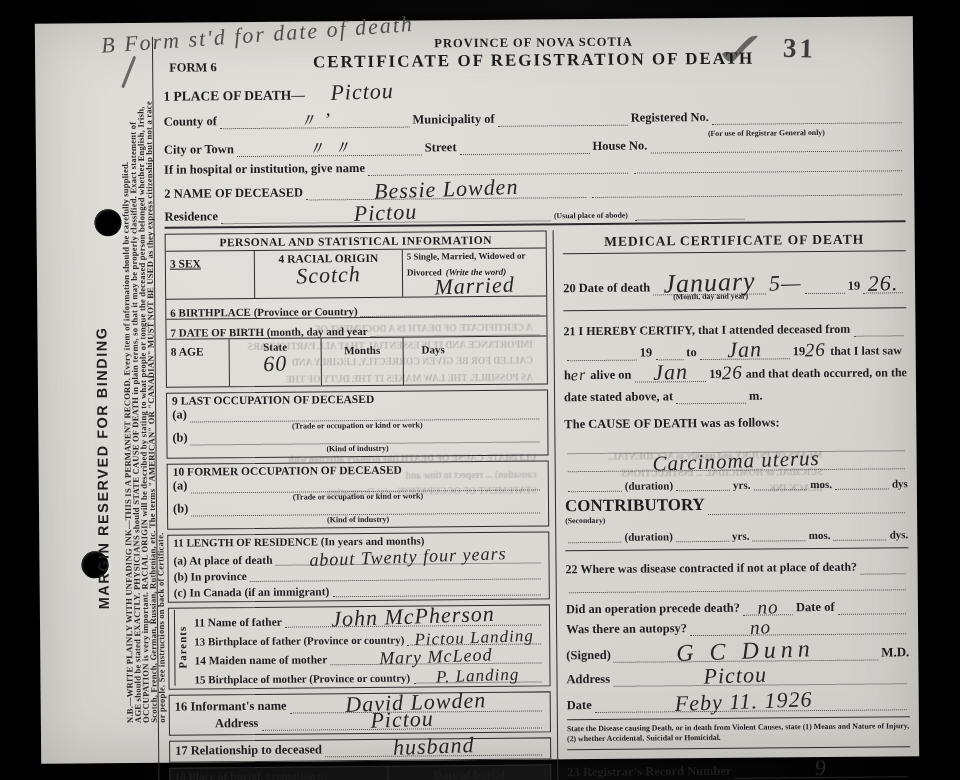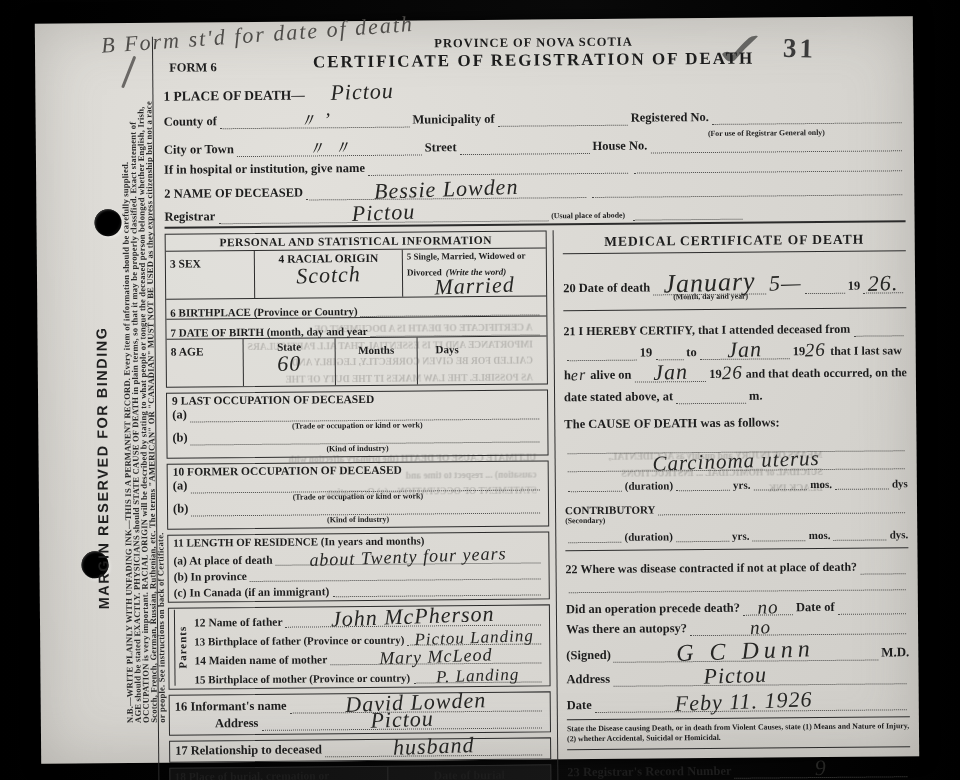--- a/index.html
+++ b/index.html
@@ -131,57 +131,57 @@
 
       <div class="fline" style="height:24px;">
         <span class="lbl">2 NAME OF DECEASED</span>
         <span class="fill" style="max-width:280px;">
             <span class="hw hw-lg center-hw">Bessie Lowden</span>
           </span>
         <span class="fill"></span>
       </div>
 
       <div class="fline" style="height:23px;">
-        <span class="lbl">Registrar</span>
+        <span class="lbl">Residence</span>
         <span class="fill" style="max-width:330px;">
             <span class="hw hw-lg center-hw">Pictou</span>
           </span>
         <span class="lbl-xs" style="margin:0 4px 1px 0;text-align:right;">(Usual place of abode)</span>
         <span class="fill" style="max-width:110px;"></span>
       </div>
       <div class="rule2" style="margin-top:2px;"></div>
 
       <div class="cols">
 
         <div class="col-left">
           <div class="box" style="padding:0;">
             <div class="hdr-center" style="font-size:11.5px;letter-spacing:.5px;border-bottom:1.2px solid #2b2b2b;padding:2px 0;">PERSONAL AND STATISTICAL INFORMATION</div>
             <div class="cells" style="height:47px;">
-              <div class="cell" style="width:88px;"><span class="lbl" style="font-size:11.5px;">3 SEX</span></div>
+              <div class="cell" style="width:88px;text-decoration:underline;"><span class="lbl" style="font-size:11.5px;">3 SEX</span></div>
               <div class="cell" style="width:148px;text-align:center;">
                 <div class="lbl" style="font-size:11.5px;">4 RACIAL ORIGIN</div>
                 <div class="hw hw-lg">Scotch</div>
               </div>
               <div class="cell" style="flex:1;">
                 <div class="lbl-sm">5 Single, Married, Widowed or</div>
                 <div><span class="lbl-sm">Divorced</span>
                      <span class="lbl-sm" style="font-style:italic;">(Write the word)</span></div>
                 <div class="hw hw-lg" style="margin-top:-4px;text-align:center;">Married</div>
               </div>
             </div>
             <div class="fline" style="height:20px;border-top:1.2px solid #2b2b2b;padding:0 4px;">
               <span class="lbl" style="font-size:11px;">6 BIRTHPLACE (Province or Country)</span>
                 <span class="fill"></span>
             </div>
             <div class="fline" style="height:20px;border-top:1.2px solid #2b2b2b;padding:0 4px;">
               <span class="lbl" style="font-size:11px;">7 DATE OF BIRTH (month, day and year</span>
                 <span class="fill"></span>
             </div>
             <div class="cells" style="height:48px;border-top:1.2px solid #2b2b2b;">
-              <div class="cell" style="width:76px;"><span class="lbl" style="font-size:11.5px;">8 AGE</span></div>
+              <div class="cell" style="width:62px;"><span class="lbl" style="font-size:11.5px;">8 AGE</span></div>
               <div class="cell" style="width:92px;text-align:center;">
                 <div class="lbl" style="font-size:11px;">State</div>
                 <div class="hw hw-lg">60</div>
               </div>
               <div class="cell" style="width:82px;text-align:center;"><span class="lbl" style="font-size:11px;">Months</span></div>
               <div class="cell" style="width:60px;text-align:center;"><span class="lbl" style="font-size:11px;">Days</span></div>
             </div>
           </div>
 
           <div class="box">
@@ -227,21 +227,21 @@
             <div class="fline" style="height:16px;">
                 <span class="lbl" style="font-size:11.5px;">(c) In Canada (if an immigrant)</span>
                 <span class="fill"></span>
               </div>
           </div>
 
           <div class="box parents-wrap">
             <div class="parents-label">Parents</div>
             <div style="flex:1;padding-left:5px;">
               <div class="prow" style="height:19px;">
-                  <span class="lbl" style="font-size:11.5px;">12  Name of father</span>
+                  <span class="lbl" style="font-size:11.5px;">11  Name of father</span>
                 <span class="fill">
                     <span class="hw hw-lg center-hw">John McPherson</span>
                   </span>
                 </div>
               <div class="prow" style="height:19px;">
                   <span class="lbl" style="font-size:11px;">13  Birthplace of father (Province or country)</span>
                 <span class="fill">
                     <span class="hw center-hw" style="font-size:17px;">Pictou Landing</span>
                   </span>
                 </div>
@@ -360,21 +360,21 @@
             <span class="fill" style="max-width:60px;"></span>
               <span class="lbl-sm" style="font-size:11px;font-weight:bold;">(duration)</span>
             <span class="fill" style="max-width:60px;"></span>
               <span class="lbl" style="font-size:11px;">yrs.</span>
             <span class="fill" style="max-width:55px;"></span>
               <span class="lbl" style="font-size:11px;">mos.</span>
             <span class="fill" style="max-width:55px;"></span>
               <span class="lbl" style="font-size:11px;">dys</span>
           </div>
           <div class="fline" style="height:20px;margin-top:4px;">
-            <span class="lbl" style="font-size:11px;">CONTRIBUTORY</span>
+            <span class="lbl" style="font-size:17px;">CONTRIBUTORY</span>
               <span class="fill"></span>
           </div>
           <div class="lbl-xs">(Secondary)</div>
           <div class="fline" style="height:18px;">
             <span class="fill" style="max-width:60px;"></span>
               <span class="lbl-sm" style="font-size:11px;font-weight:bold;">(duration)</span>
             <span class="fill" style="max-width:60px;"></span>
               <span class="lbl" style="font-size:11px;">yrs.</span>
             <span class="fill" style="max-width:55px;"></span>
               <span class="lbl" style="font-size:11px;">mos.</span>

